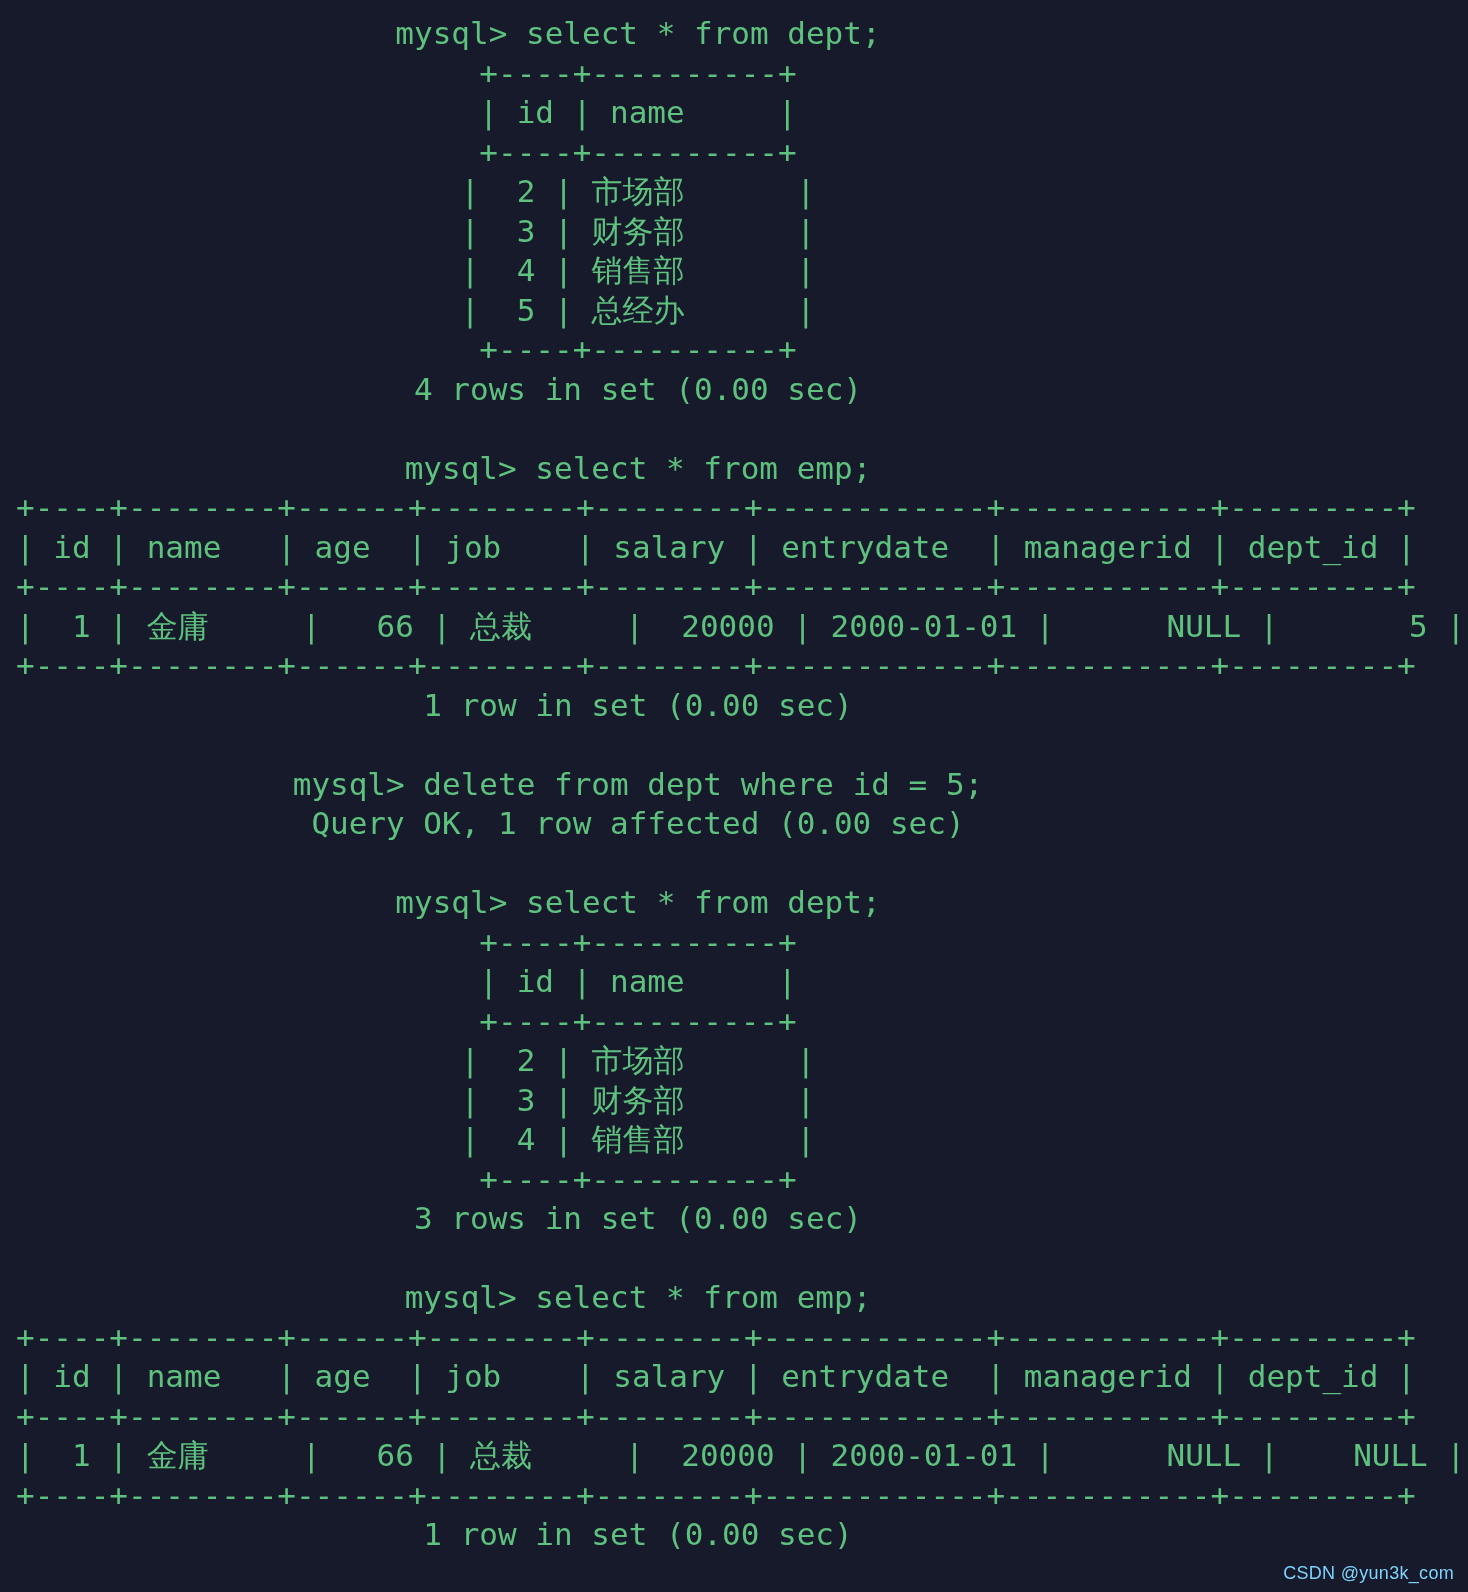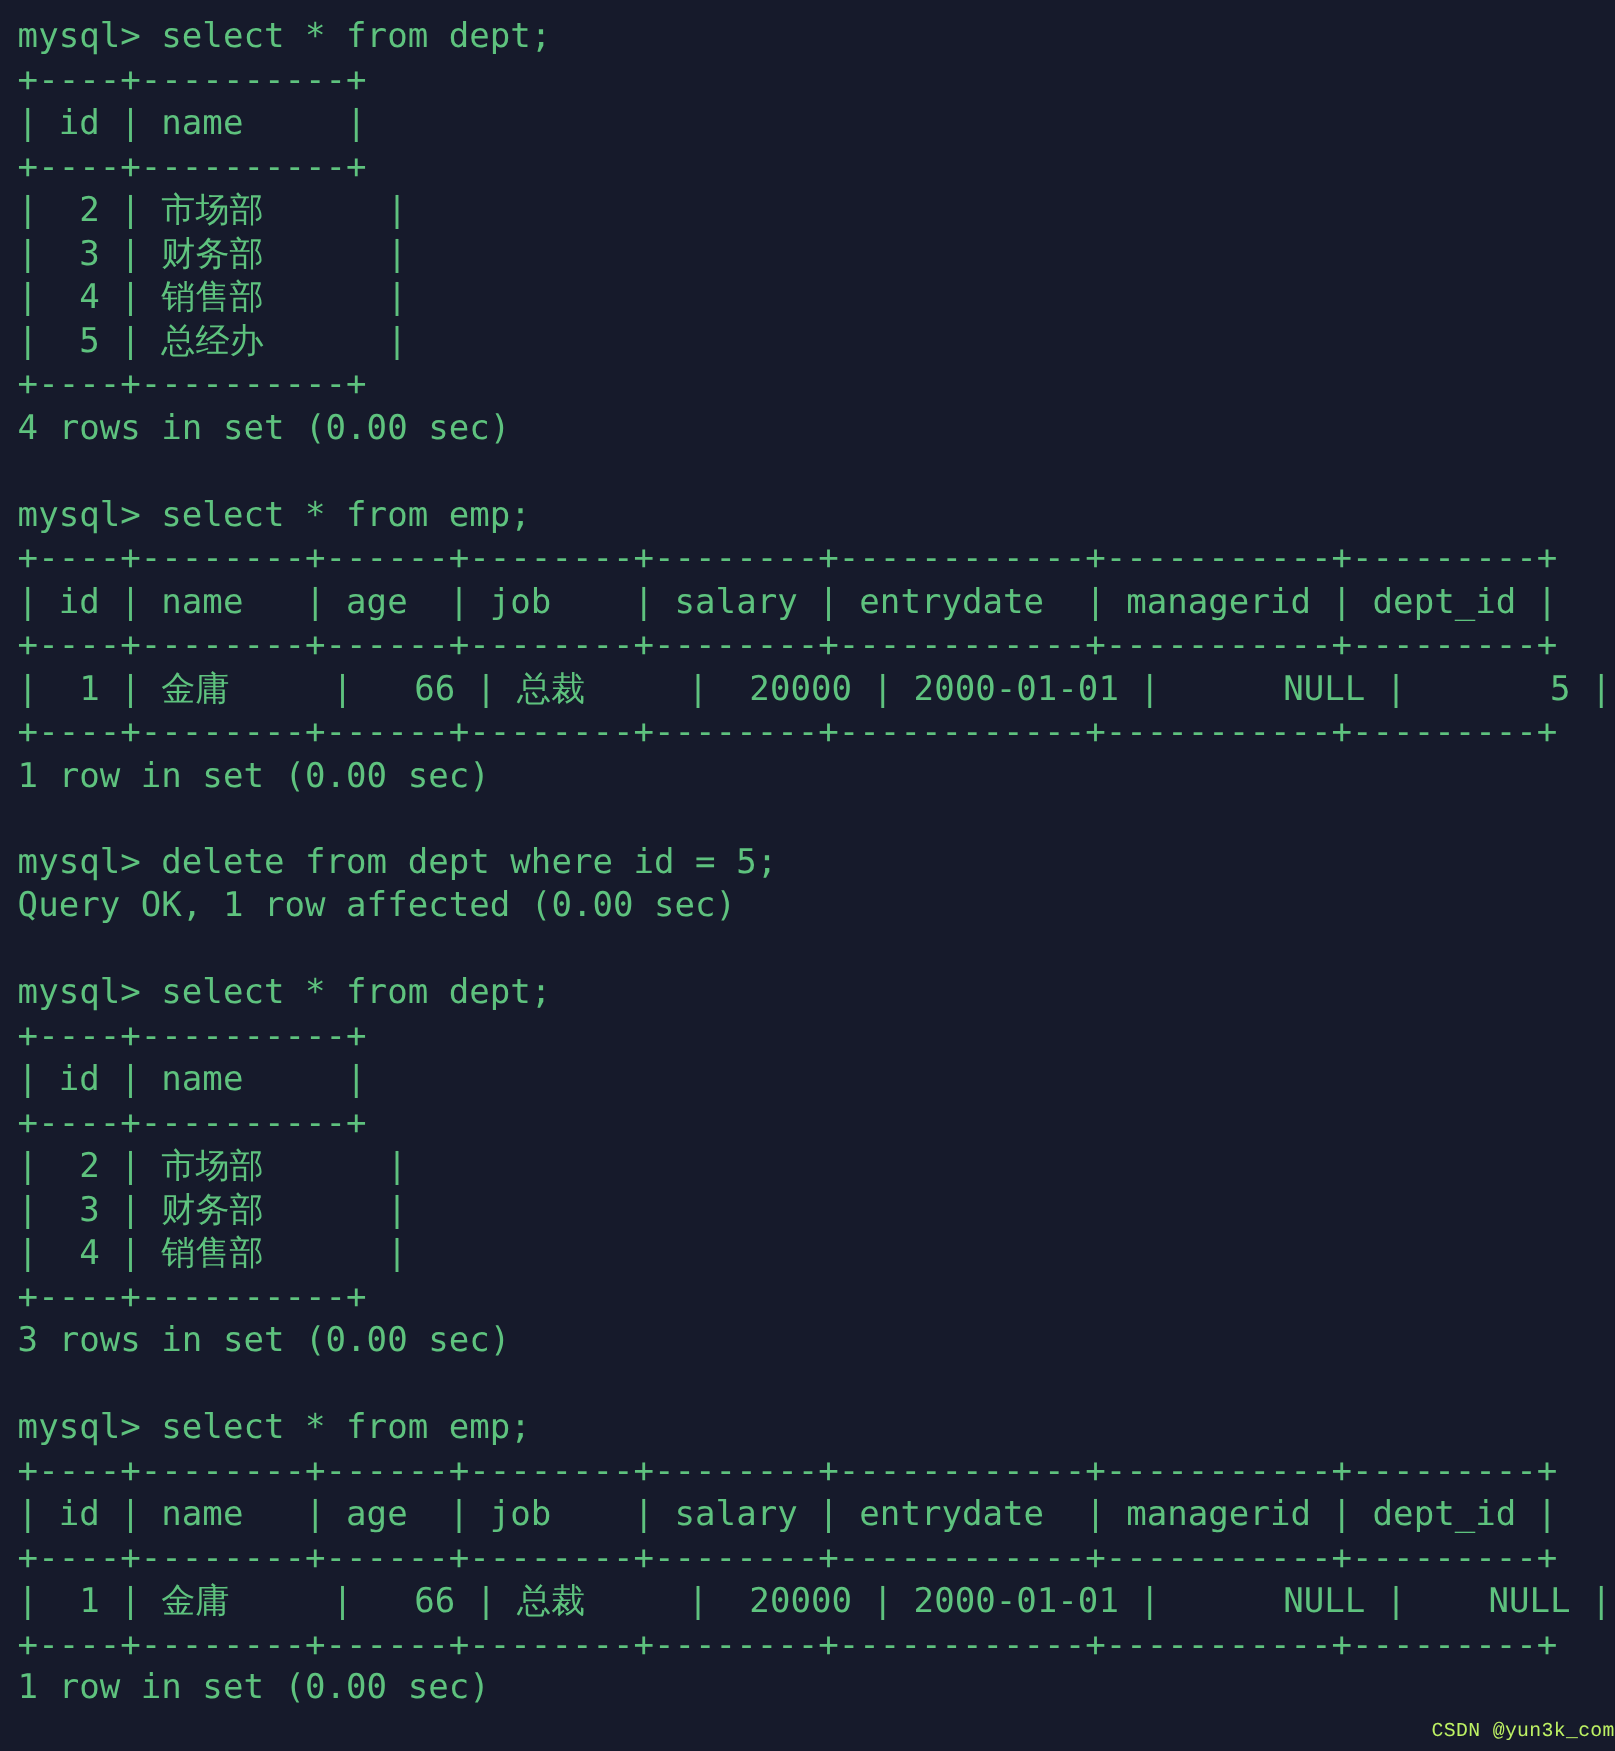--- a/index.html
+++ b/index.html
@@ -16,40 +16,41 @@
   }
   #terminal {
     position: absolute;
     left: 0;
     top: 0;
     width: 1260px;
     height: 1592px;
     background: #161a2b;
     box-sizing: border-box;
     padding: 14px 0 0 16px;
+    text-align: center;
   }
   #console-text {
     margin: 0;
     padding: 0;
     font-family: "DejaVu Sans Mono", "Liberation Mono", monospace;
     font-size: 31px;
     line-height: 39.5px;
     letter-spacing: 0px;
     color: #5ec27e;
     white-space: pre;
     font-weight: 400;
     -webkit-font-smoothing: antialiased;
   }
   #watermark {
     position: absolute;
-    right: 0;
+    right: 14px;
     bottom: 8px;
-    font-family: Liberation Mono, monospace;
+    font-family: Liberation Sans, sans-serif;
     font-size: 18px;
-    color: #bef264;
+    color: #7dd3fc;
     letter-spacing: 0.3px;
     white-space: pre;
   }
 </style>
 </head>
 <body>
 
 <div id="terminal">
   <pre id="console-text">mysql&gt; select * from dept;
 +----+----------+

